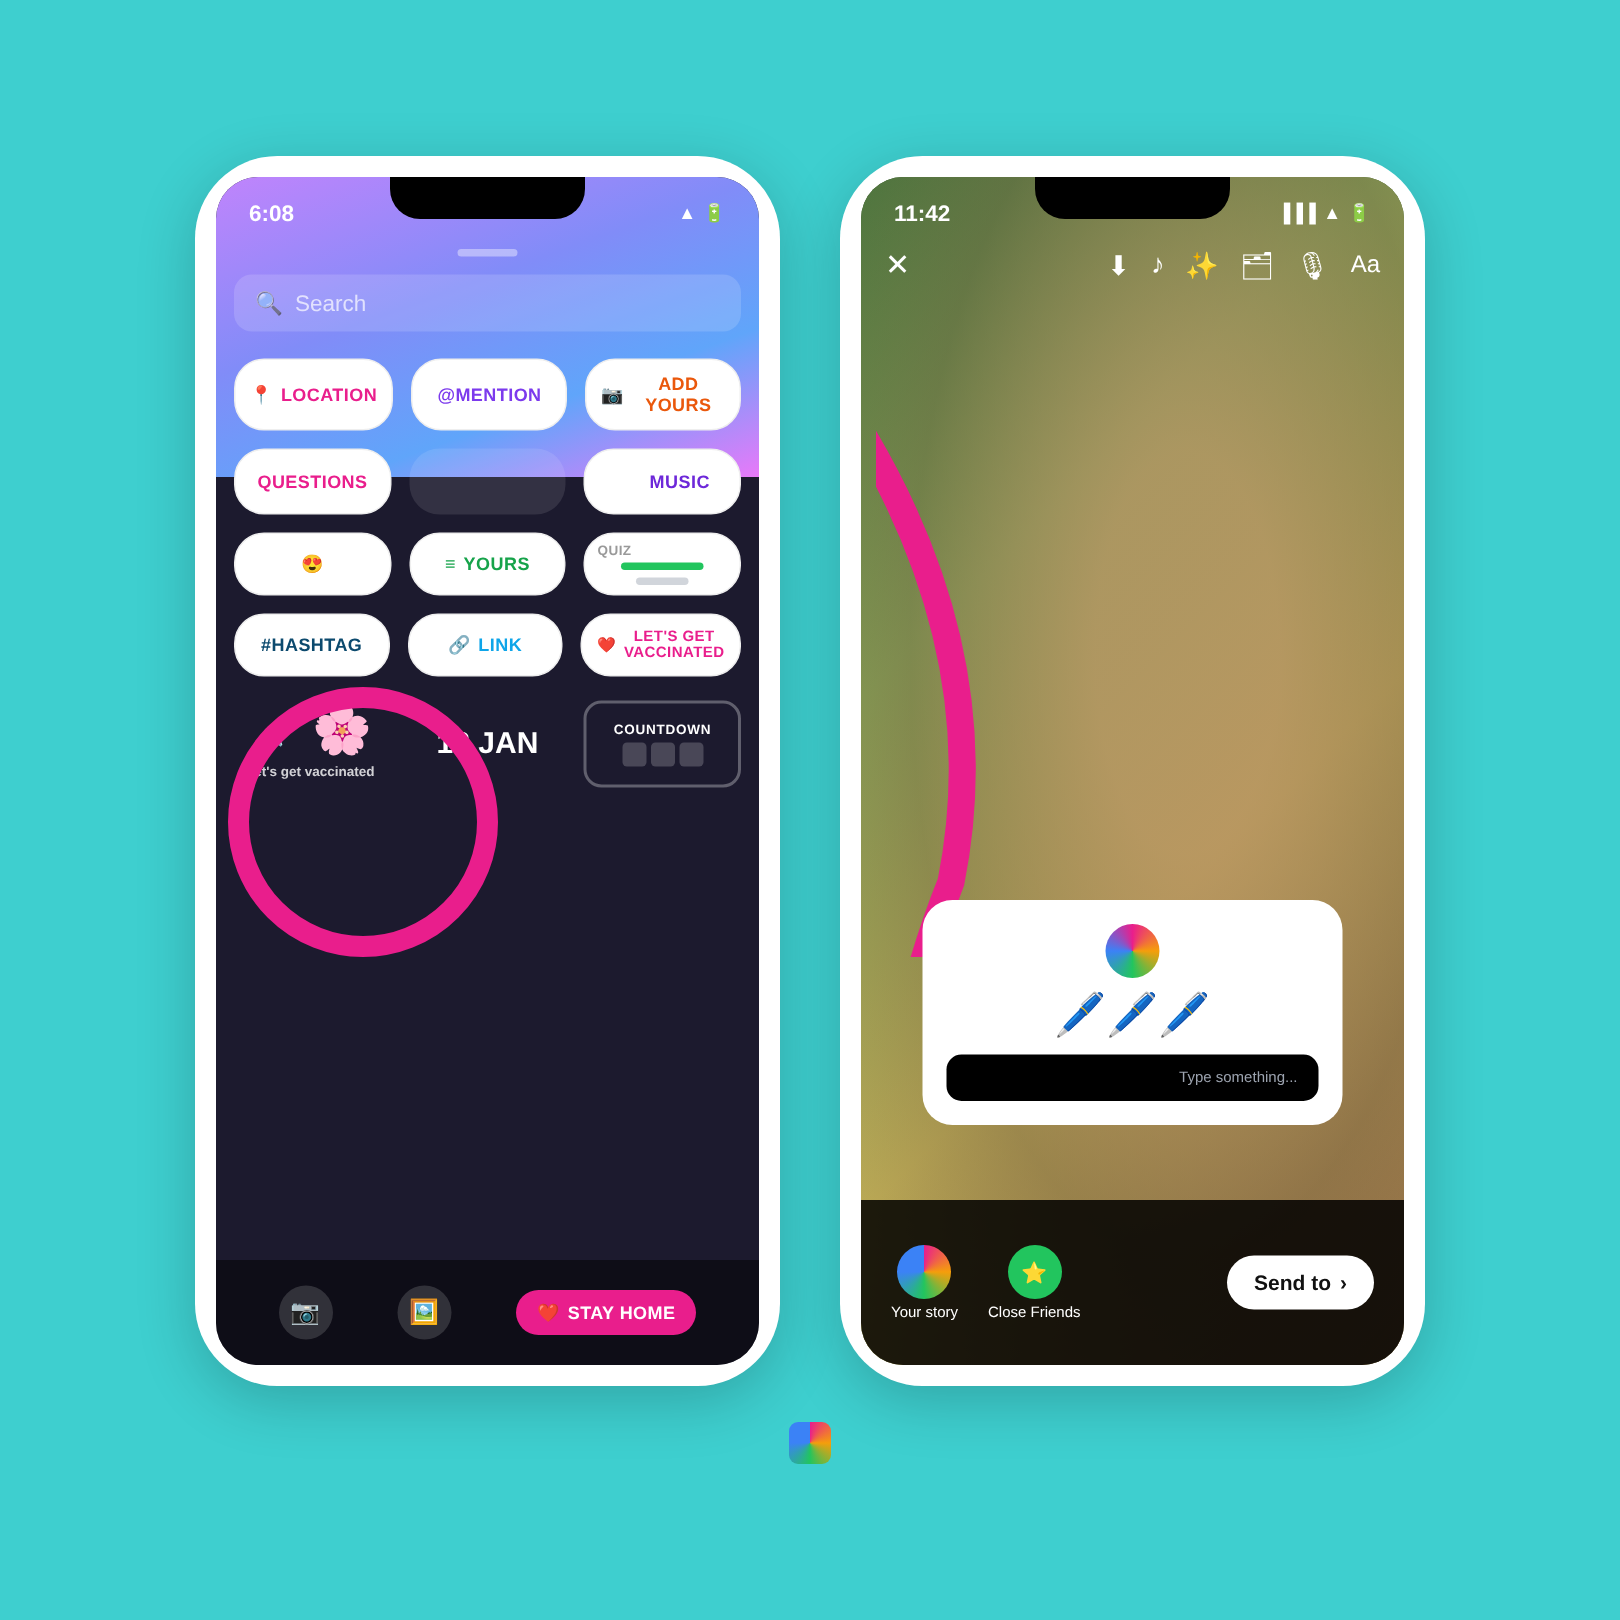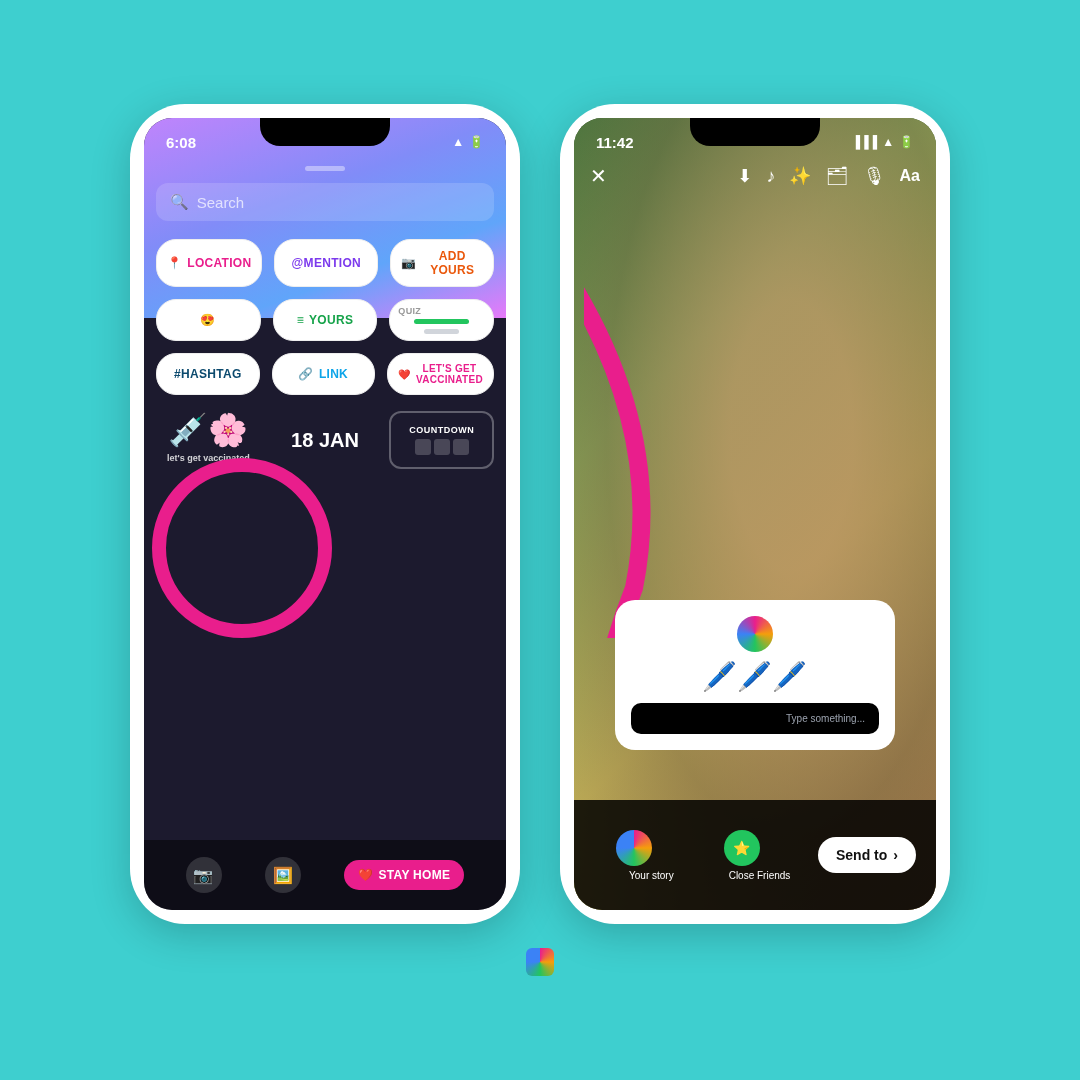--- a/index.html
+++ b/index.html
@@ -325,21 +325,20 @@
     .dest-icon-story {
       background: conic-gradient(#e91e8c 0deg, #f59e0b 90deg, #22c55e 180deg, #3b82f6 270deg);
     }
     .dest-icon-friends {
       background: #22c55e;
       font-size: 14px;
     }
     .dest-label {
       color: white;
       font-size: 10px;
-      margin-left: 35px;
     }
     .send-btn {
       background: white;
       color: #111;
       border-radius: 25px;
       padding: 10px 18px;
       font-size: 14px;
       font-weight: 600;
       display: flex;
       align-items: center;
@@ -408,20 +407,35 @@
           </div>
           <div class="sticker-pill pill-mention">
             <span>@MENTION</span>
           </div>
           <div class="sticker-pill pill-addyours">
             <span>📷</span>
             <span>ADD YOURS</span>
           </div>
         </div>
 
+        <div class="sticker-grid" style="margin-top:12px;">
+          <div class="sticker-pill pill-questions">
+            <span>QUESTIONS</span>
+          </div>
+          <div class="pill-blank" style="height:44px;border-radius:20px;"></div>
+          <div class="sticker-pill pill-music">
+            <div class="music-bars">
+              <div class="music-bar" style="height:8px;"></div>
+              <div class="music-bar" style="height:14px;"></div>
+              <div class="music-bar" style="height:10px;"></div>
+              <div class="music-bar" style="height:6px;"></div>
+            </div>
+            <span>MUSIC</span>
+          </div>
+        </div>
 
         <div class="sticker-grid" style="margin-top:12px;">
           <div class="sticker-pill pill-emoji">
             <span>😍</span>
           </div>
           <div class="sticker-pill pill-poll">
             <span>≡</span>
             <span>YOURS</span>
           </div>
           <div class="sticker-pill pill-quiz">
@@ -499,21 +513,21 @@
       </div>
 
       <div class="story-topbar">
         <span style="color:white;font-size:20px;">✕</span>
         <div class="story-topbar-icons">
           <span>⬇</span>
           <span>♪</span>
           <span>✨</span>
           <span>🗂</span>
           <span>🎙</span>
-          <span style="font-weight:700;font-size:16px;">Aa</span>
+          <span style="font-weight:400;font-size:16px;">Aa</span>
         </div>
       </div>
 
 
       <div class="question-sticker">
         <div class="sticker-top-ball"></div>
         <div class="sticker-emoji-row">🖊️🖊️🖊️</div>
         <div class="sticker-input">Type something...</div>
       </div>
 

